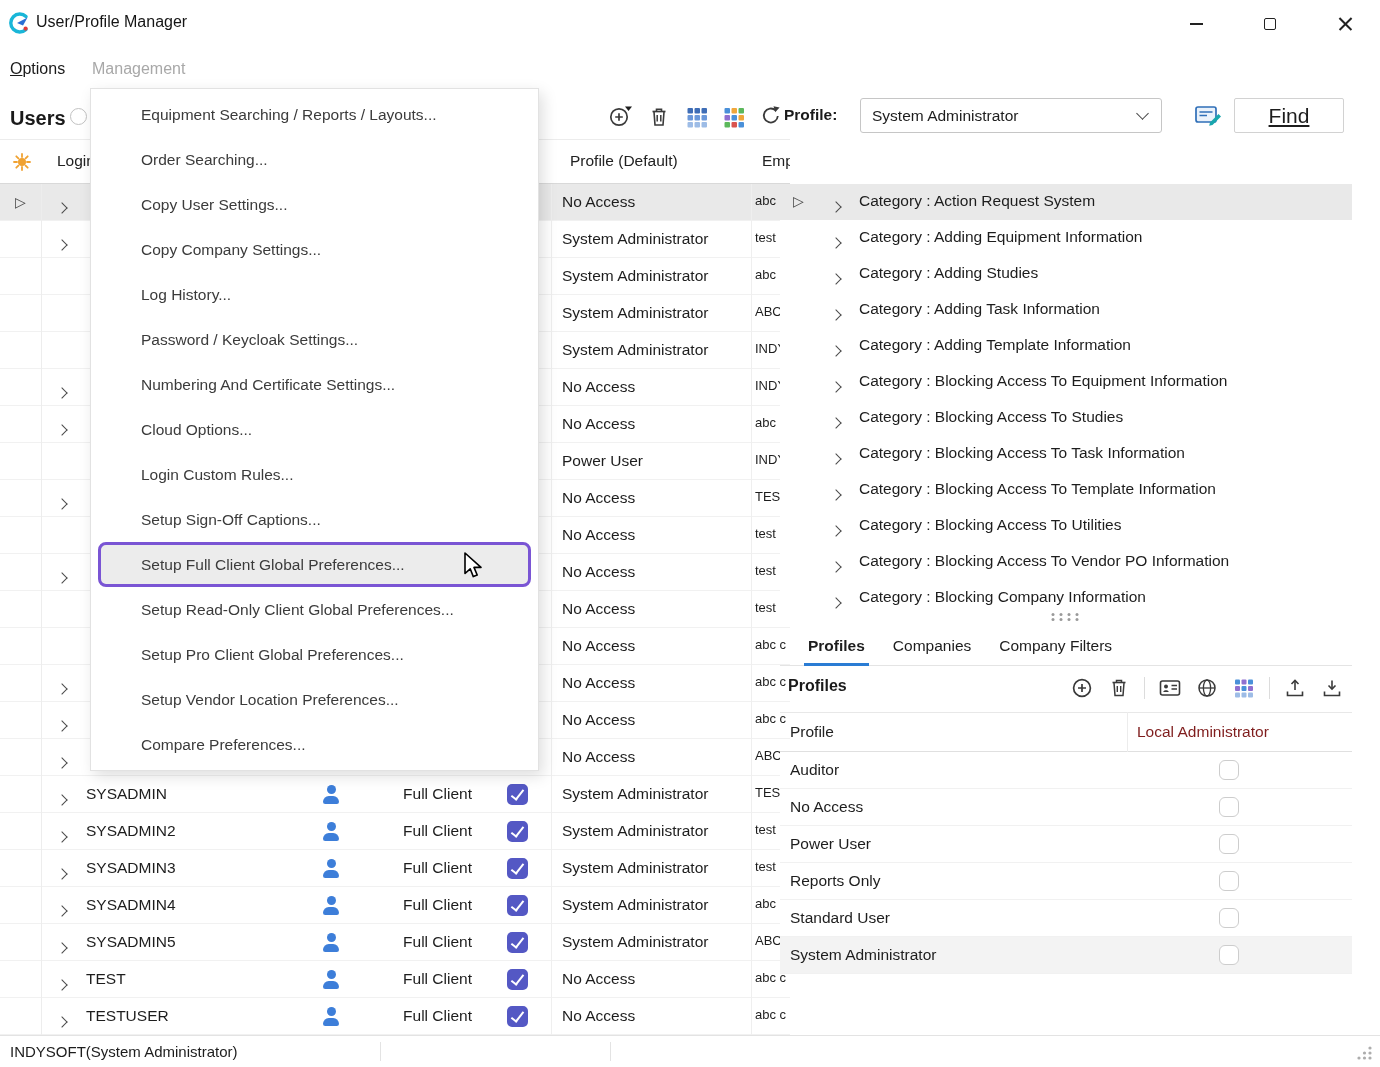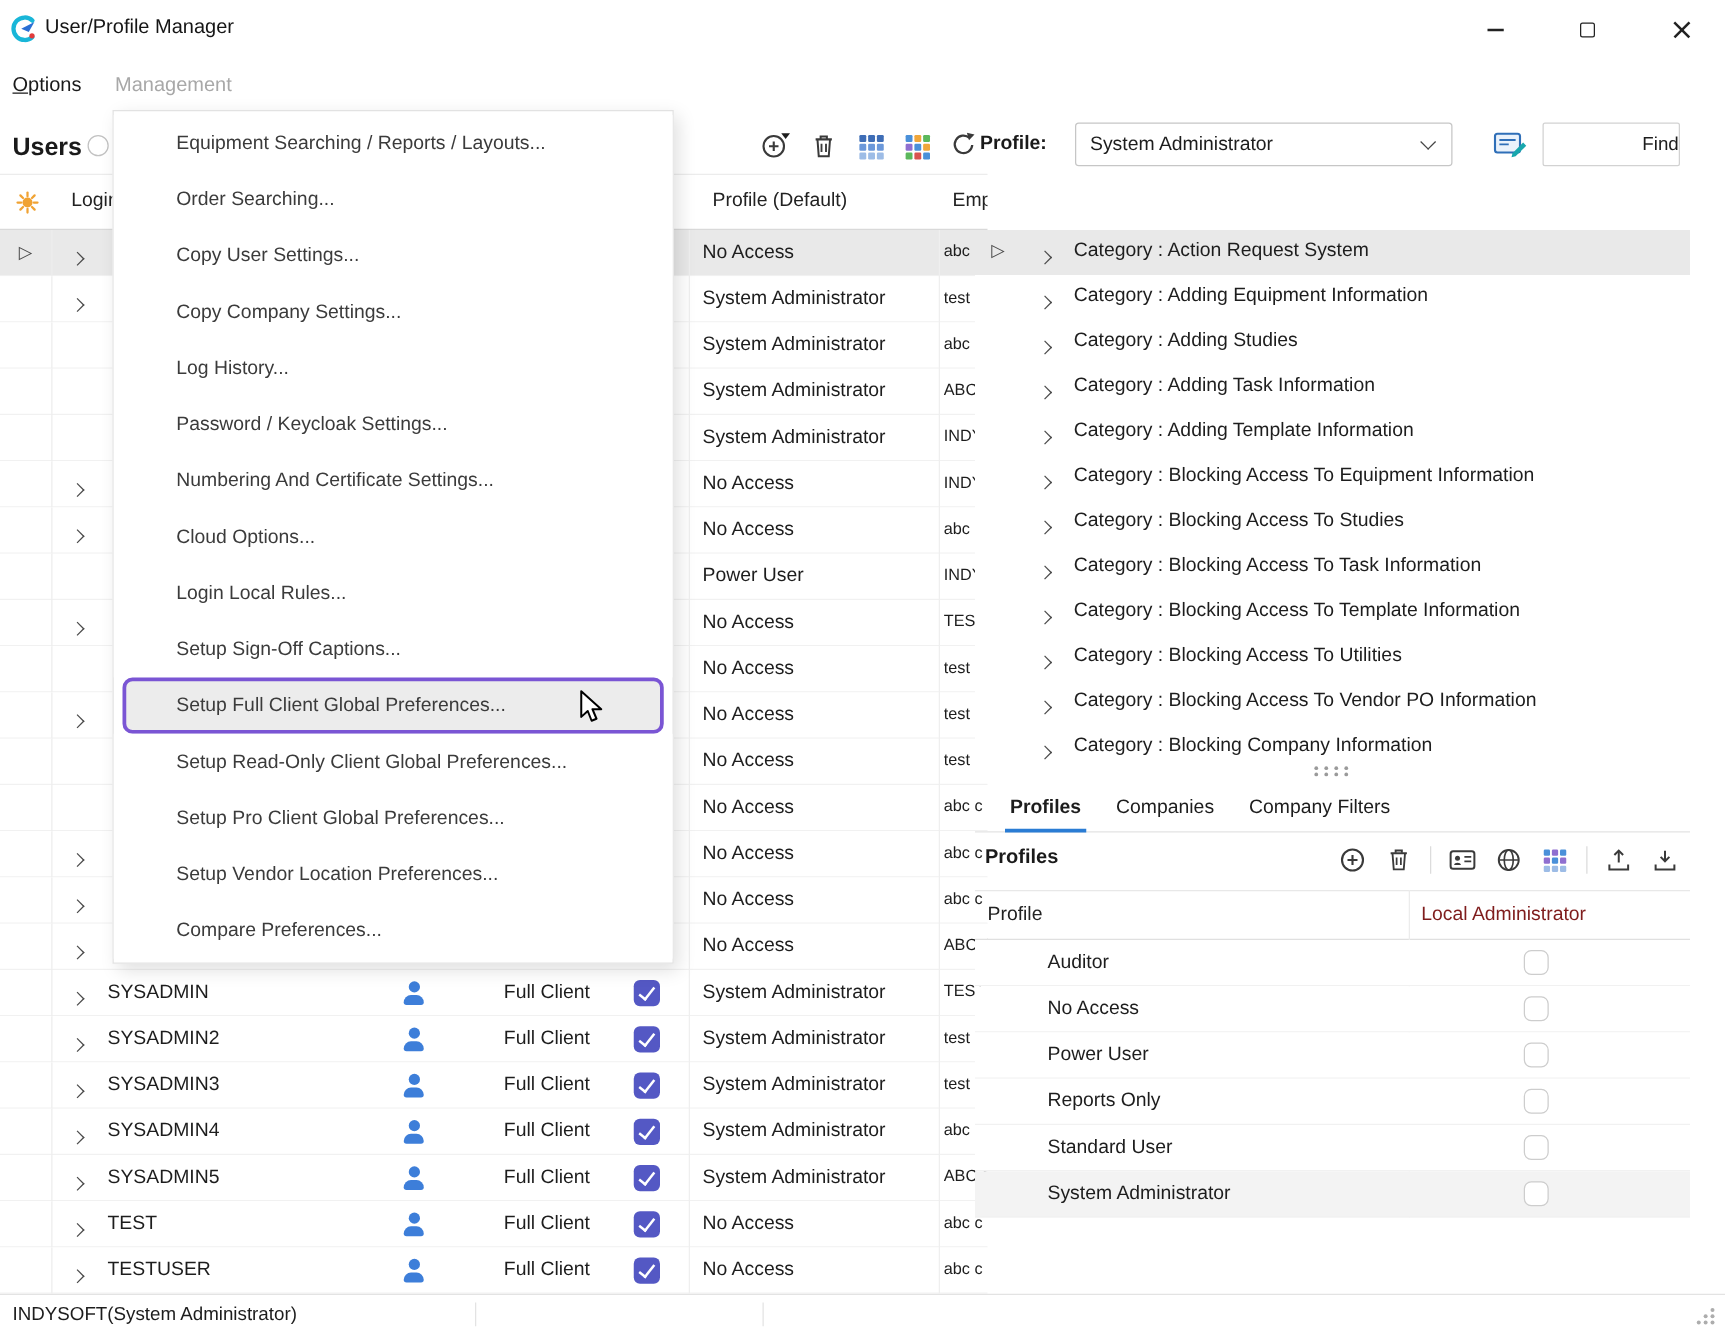--- a/index.html
+++ b/index.html
@@ -76,21 +76,21 @@
   .v-split{position:absolute;left:792px;top:548px;}
 
   
   .rp{position:absolute;left:780px;top:92px;width:572px;height:943px;}
   .pf-label{position:absolute;left:4px;top:14px;font-size:15.5px;font-weight:bold;color:#1a1a1a;}
   .pf-select{position:absolute;left:80px;top:6px;width:302px;height:35px;border:1px solid #c6c6c6;border-radius:3px;background:#fff;}
   .pf-select .val{position:absolute;left:11px;top:8px;font-size:15.5px;color:#1d1d1d;}
   .caret-down{position:absolute;right:14px;top:10px;width:9px;height:9px;border-right:1.7px solid #444;border-bottom:1.7px solid #444;transform:rotate(45deg);}
   .pf-edit{left:414px;top:10px;}
   .find-btn{position:absolute;left:454px;top:6px;width:110px;height:35px;border:1px solid #d2d2d2;border-radius:2px;background:#fff;
-            text-align:right;line-height:33px;font-size:15px;color:#1d1d1d;}
+            text-align:center;line-height:33px;font-size:21px;color:#1d1d1d;text-decoration:underline;}
 
   .rt-header{position:absolute;left:0;top:47px;width:572px;height:45px;border-top:1px solid #ececec;border-bottom:1px solid #d9d9d9;background:#fff;}
   .rt-header .hdr-sun{left:8px;}
   .hdr-desc{left:47px;}
 
   .cat-rows{position:absolute;left:0;top:92px;width:572px;}
   .cat-row{position:relative;height:36px;background:#fff;}
   .cat-row.sel{background:#e9e9e9;}
   .c-outer{position:absolute;left:13px;top:10px;}
   .c-chev{position:absolute;left:52px;top:13px;}
@@ -109,21 +109,21 @@
   .ph-sep{width:1px;height:22px;background:#dcdcdc;}
   .ph-ic{width:24px;height:24px;}
 
   .pt-header{position:absolute;left:0;top:620px;width:572px;height:40px;border-top:1px solid #e8e8e8;border-bottom:1px solid #e0e0e0;}
   .pt-h1{position:absolute;left:10px;top:10px;font-size:15.5px;color:#222;}
   .pt-h2{position:absolute;left:357px;top:10px;font-size:15.5px;color:#7f1d1d;}
   .pt-vline{position:absolute;left:347px;top:620px;width:1px;height:262px;background:#ececec;}
   .p-rows{position:absolute;left:0;top:660px;width:572px;}
   .p-row{position:relative;height:37px;border-bottom:1px solid #f1f1f1;background:#fff;}
   .p-row.sel{background:#f3f3f3;}
-  .p-label{position:absolute;left:10px;top:9px;font-size:15.5px;color:#1d1d1d;margin-left:48px;}
+  .p-label{position:absolute;left:10px;top:9px;font-size:15.5px;color:#1d1d1d;}
   .p-check{position:absolute;left:439px;top:8px;}
 
   
   .statusbar{position:absolute;left:0;top:1035px;width:1380px;height:32px;border-top:1px solid #e3e3e3;background:#fff;}
   .status-text{position:absolute;left:10px;top:7px;font-size:15px;color:#1d1d1d;}
   .s-sep{position:absolute;top:6px;width:1px;height:19px;background:#e3e3e3;}
   .s1{left:380px;}
   .s2{left:610px;}
   .grip{position:absolute;right:6px;top:9px;}
 
@@ -624,21 +624,21 @@
 
 <div class="dropdown" id="management-menu">
     <div class="menu-item">Equipment Searching / Reports / Layouts...</div>
     <div class="menu-item">Order Searching...</div>
     <div class="menu-item">Copy User Settings...</div>
     <div class="menu-item">Copy Company Settings...</div>
     <div class="menu-item">Log History...</div>
     <div class="menu-item">Password / Keycloak Settings...</div>
     <div class="menu-item">Numbering And Certificate Settings...</div>
     <div class="menu-item">Cloud Options...</div>
-    <div class="menu-item">Login Local Rules...</div>
+    <div class="menu-item">Login Custom Rules...</div>
     <div class="menu-item">Setup Sign-Off Captions...</div>
     <div class="menu-item hl">Setup Full Client Global Preferences...</div>
     <div class="menu-item">Setup Read-Only Client Global Preferences...</div>
     <div class="menu-item">Setup Pro Client Global Preferences...</div>
     <div class="menu-item">Setup Vendor Location Preferences...</div>
     <div class="menu-item">Compare Preferences...</div>
   </div>
 
 <span class="cursor">
   <svg width="24" height="28" viewBox="0 0 24 28">

